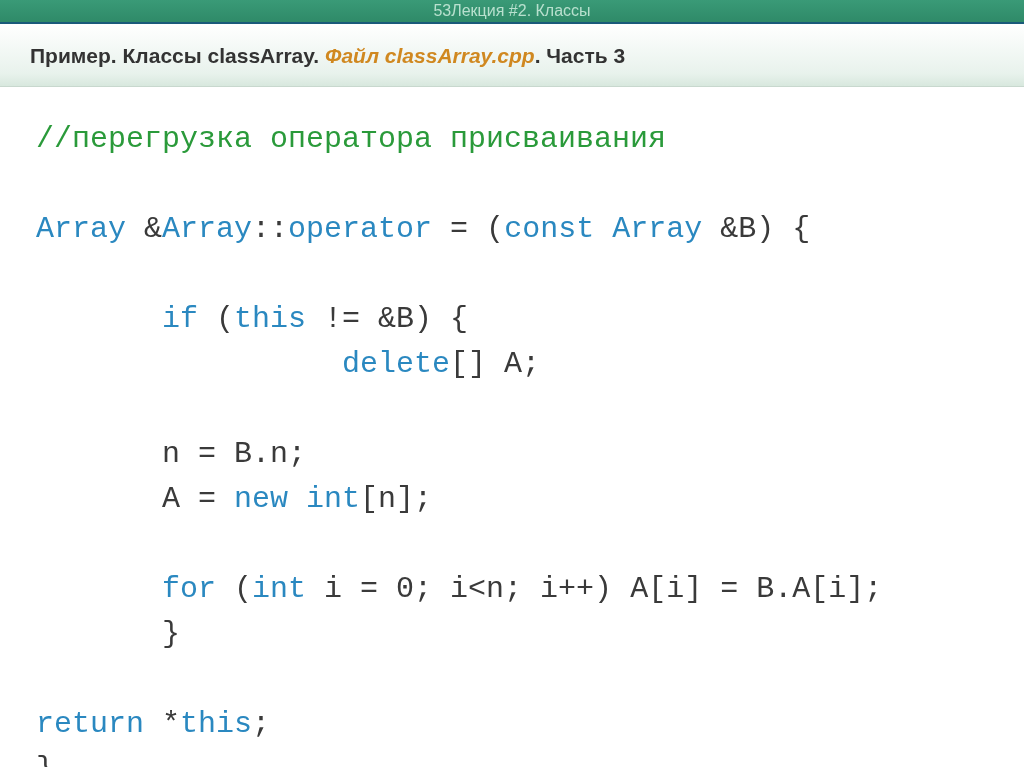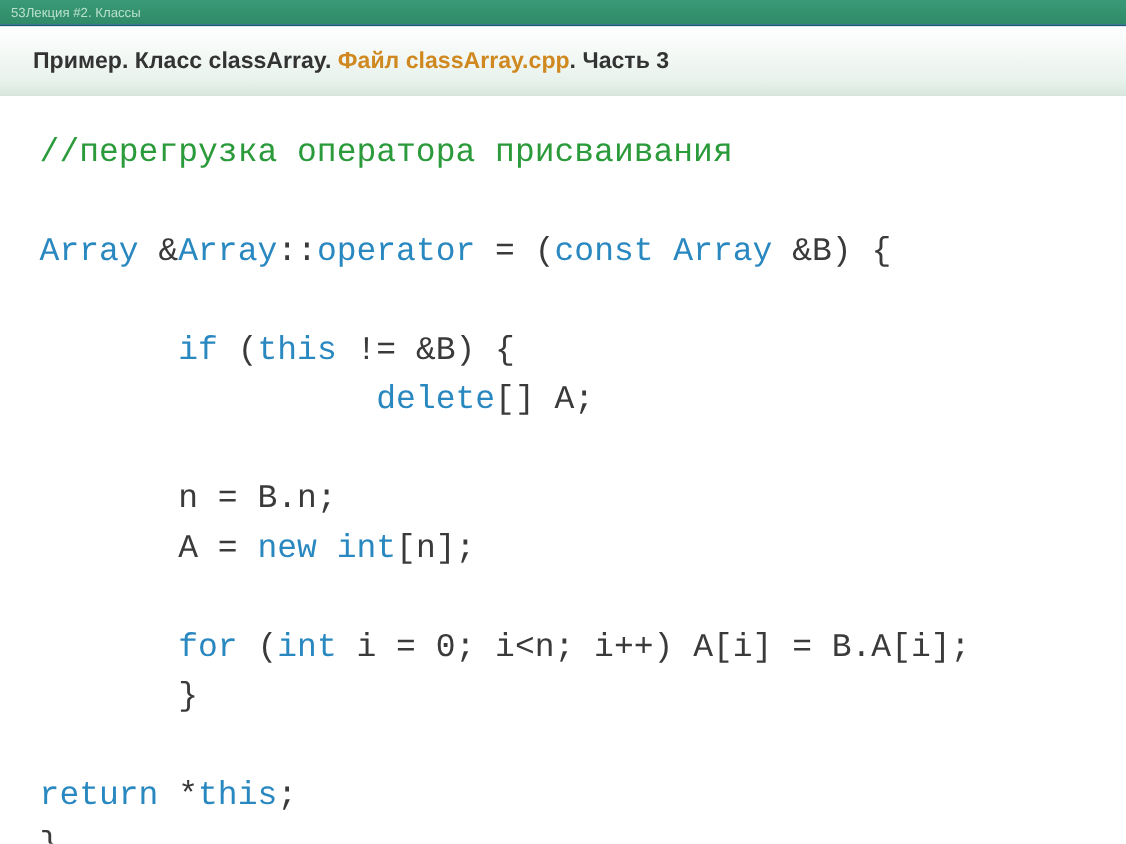--- a/index.html
+++ b/index.html
@@ -14,39 +14,40 @@
   .slide {
     width: 1024px;
     height: 767px;
     position: relative;
     background: #ffffff;
   }
   .top-bar {
     height: 22px;
     background: linear-gradient(to bottom, #3a9a77 0%, #2f8a68 100%);
     color: #b8e0ce;
-    font-size: 12px;
+    font-size: 16px;
     line-height: 22px;
     padding: 0 10px;
     display: flex;
-    justify-content: flex-start;
+    justify-content: center;
     border-bottom: 2px solid #1a5a7a;
   }
   .top-bar .page-num { }
   .top-bar .lecture { }
   .title-band {
     padding: 20px 30px 18px 30px;
     font-size: 21px;
     font-weight: bold;
     color: #333333;
     background: linear-gradient(to bottom, #ffffff 0%, #e8f2ec 80%, #d8e8de 100%);
     border-bottom: 1px solid #c8d8ce;
   }
   .title-band .accent {
     color: #d08820;
+    font-style: italic;
   }
   .code-area {
     padding: 30px 36px;
     font-family: "Courier New", Courier, monospace;
     font-size: 30px;
     line-height: 1.5;
     color: #3a3a3a;
     white-space: pre;
   }
   .c-comment { color: #2a9a3a; }
@@ -58,21 +59,21 @@
 <body>
 
 <div class="slide">
 
   <div class="top-bar">
     <span class="page-num">53</span>
     <span class="lecture">Лекция #2. Классы</span>
   </div>
 
   <div class="title-band">
-    <span>Пример. Класс classArray. </span><span class="accent">Файл classArray.cpp</span><span>. Часть 3</span>
+    <span>Пример. Классы classArray. </span><span class="accent">Файл classArray.cpp</span><span>. Часть 3</span>
   </div>
 
   <div class="code-area"><span class="c-comment">//перегрузка оператора присваивания</span>
 
 <span class="c-type">Array </span><span class="c-text">&amp;</span><span class="c-type">Array</span><span class="c-text">::</span><span class="c-keyword">operator </span><span class="c-text">= (</span><span class="c-keyword">const </span><span class="c-type">Array </span><span class="c-text">&amp;B) {</span>
 
        <span class="c-keyword">if </span><span class="c-text">(</span><span class="c-keyword">this </span><span class="c-text">!= &amp;B) {</span>
                  <span class="c-keyword">delete</span><span class="c-text">[] A;</span>
 
        <span class="c-text">n = B.n;</span>

